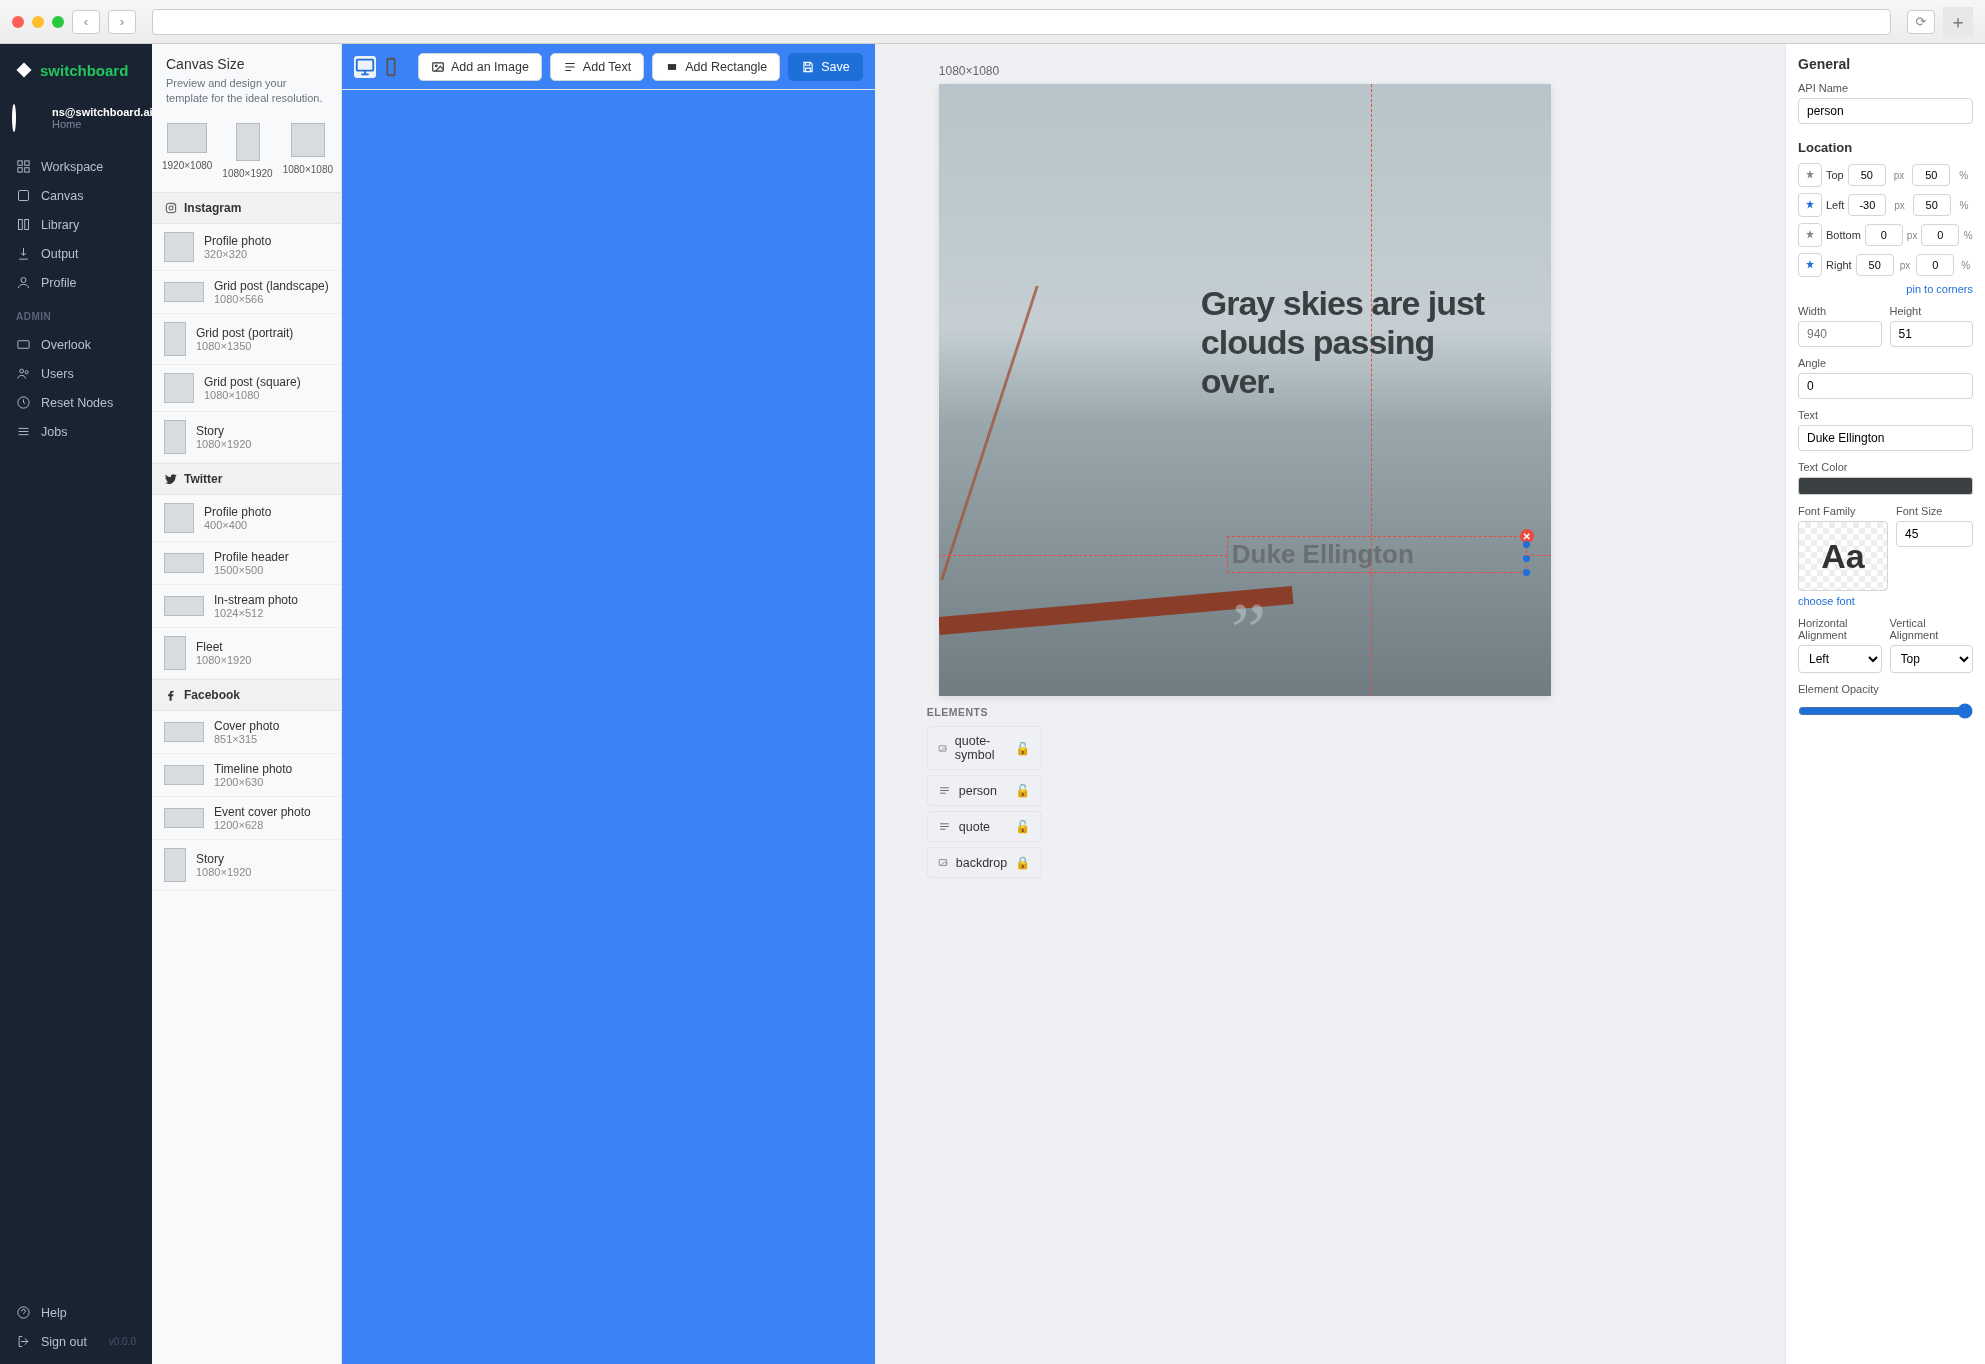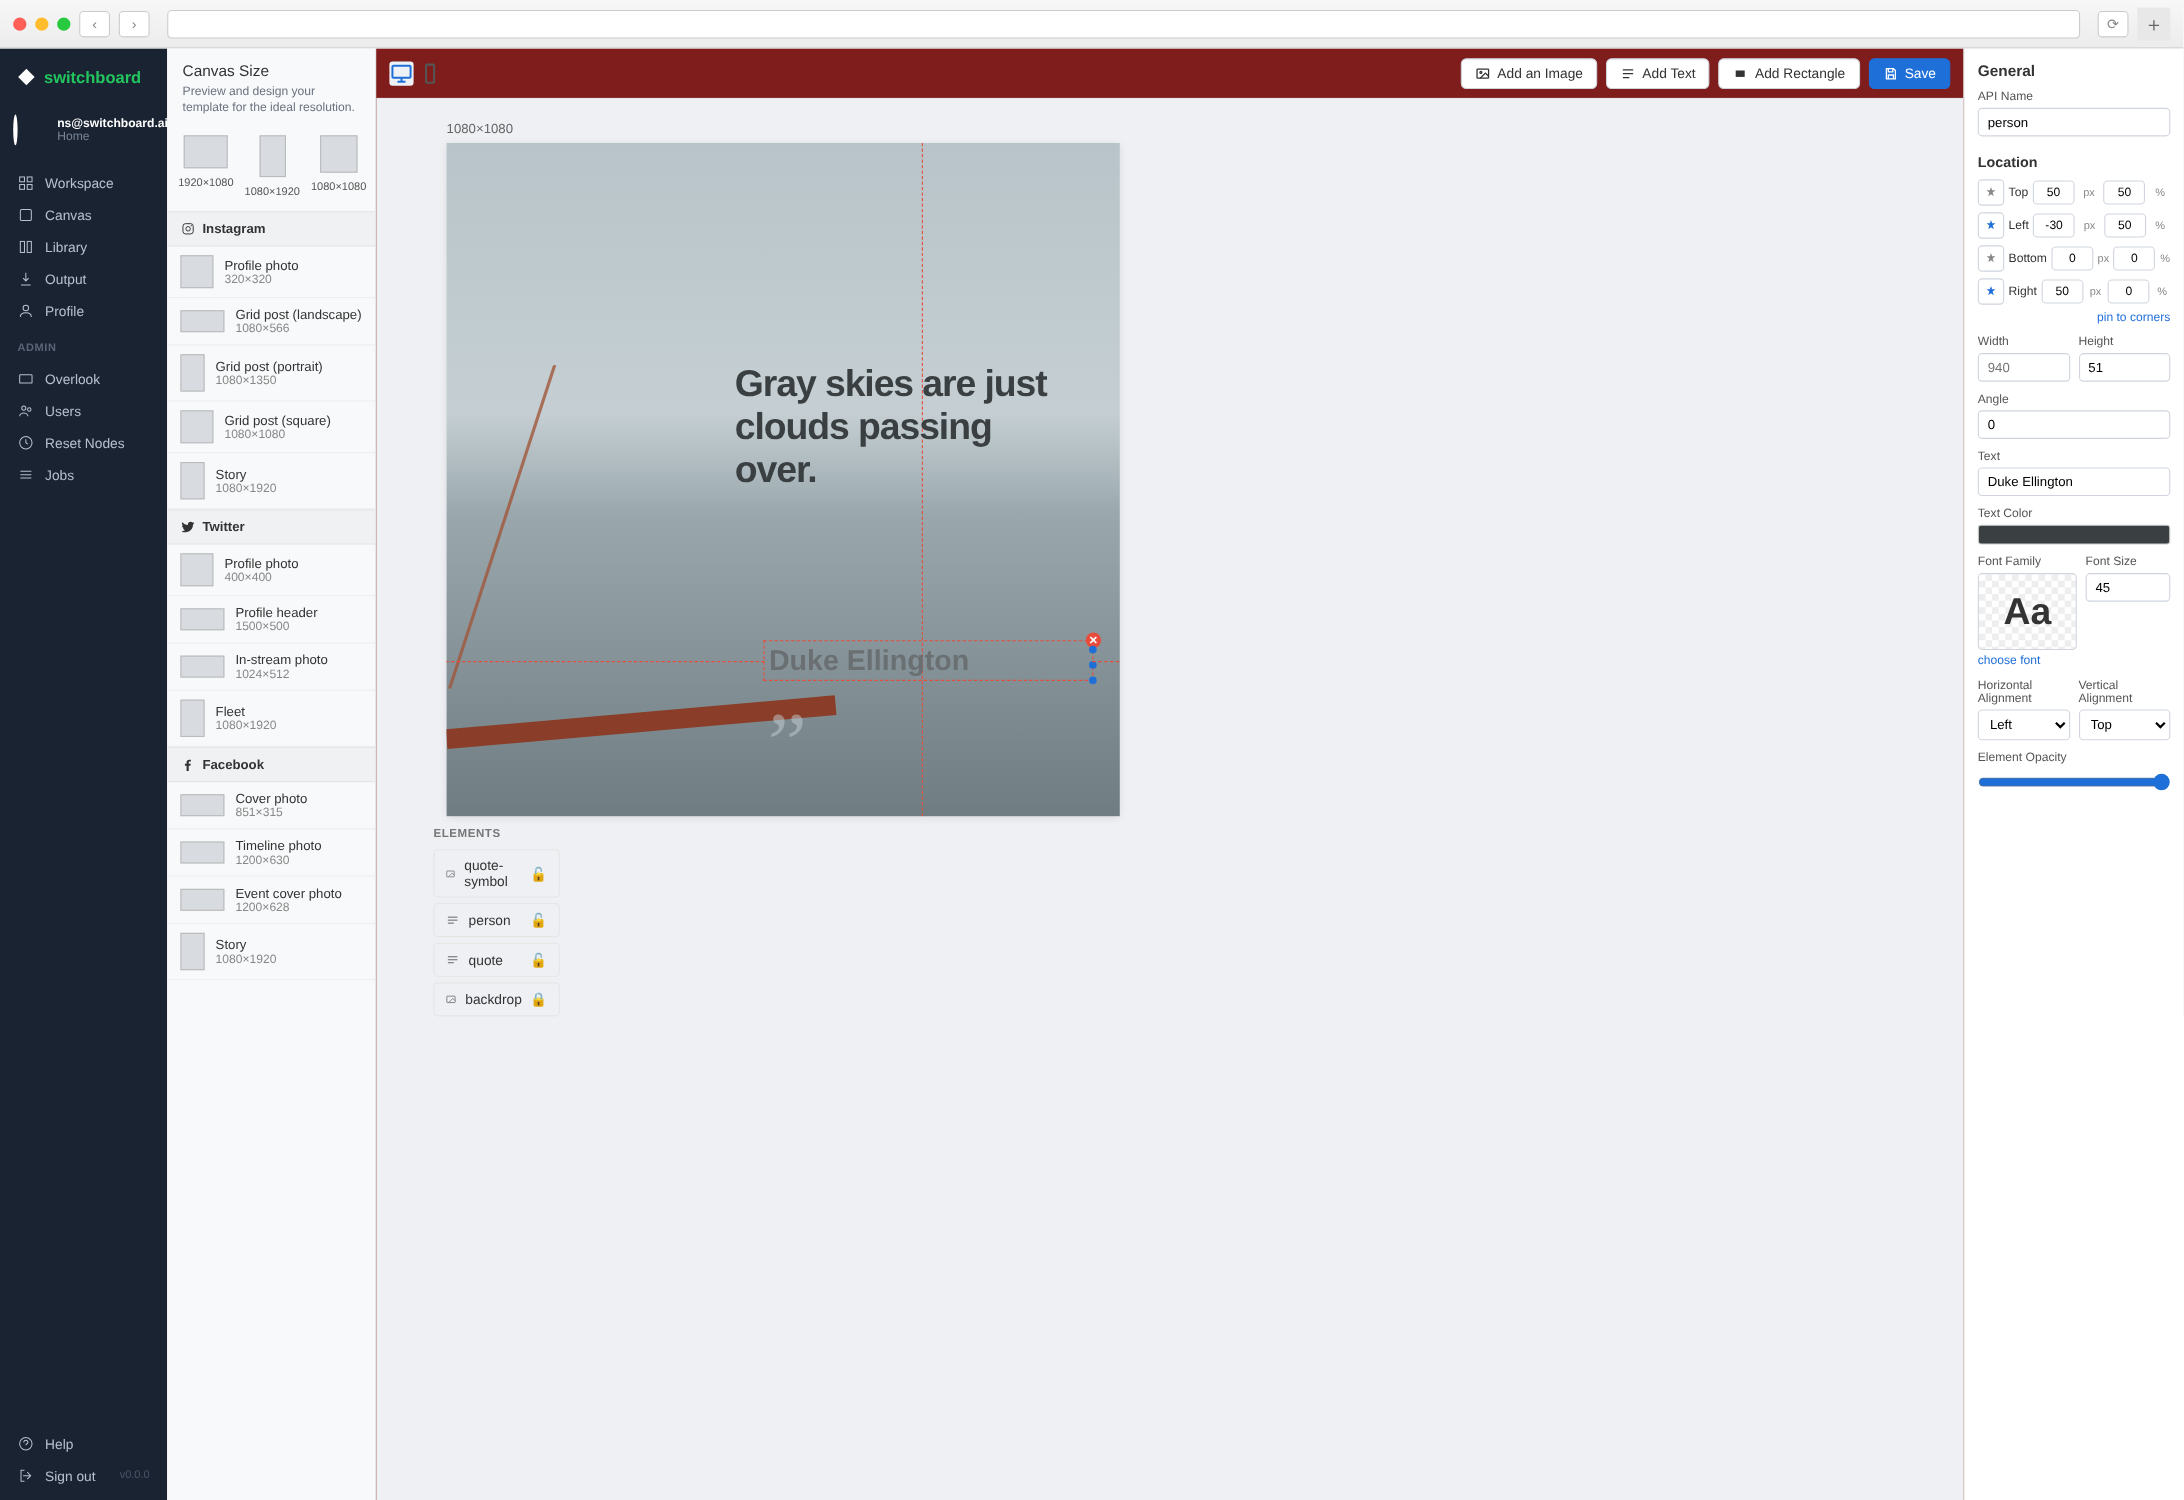--- a/index.html
+++ b/index.html
@@ -45,21 +45,21 @@
 .size-section-h svg { width:14px; height:14px; }
 .size-item { display:flex; align-items:center; gap:10px; padding:8px 12px; border-bottom:1px solid #eee; cursor:pointer; }
 .size-thumb { width:36px; height:30px; background:#d8dbe0; border:1px solid #bbb; flex-shrink:0; }
 .size-thumb.sq { width:30px; height:30px; }
 .size-thumb.tall { width:22px; height:34px; }
 .size-thumb.wide { width:40px; height:20px; }
 .size-item-txt { font-size:12px; }
 .size-item-txt .dim { color:#888; font-size:11px; }
 
 
-.center { flex:1; display:flex; flex-direction:column; background:#7f1d1d; overflow:hidden; }
+.center { flex:1; display:flex; flex-direction:row; background:#3b82f6; overflow:hidden; }
 .toolbar { height:46px; border-bottom:1px solid #e5e5e5; display:flex; align-items:center; padding:0 12px; gap:8px; }
 .tb-icons { display:flex; gap:4px; }
 .tb-icon { width:22px; height:22px; display:flex; align-items:center; justify-content:center; color:#555; cursor:pointer; border-radius:3px; }
 .tb-icon.active { background:#eef2f7; color:#1f6fd8; }
 .spacer { flex:1; }
 .btn { display:flex; align-items:center; gap:6px; padding:6px 12px; border:1px solid #d0d5dd; border-radius:5px; background:#fff; cursor:pointer; font-size:12.5px; font-weight:500; color:#333; }
 .btn svg { width:14px; height:14px; }
 .btn.primary { background:#1f6fd8; color:#fff; border-color:#1f6fd8; }
 .canvas-area { flex:1; background:#eef0f3; overflow:auto; padding:20px 40px; position:relative; }
 .canvas-dim { font-size:12px; color:#666; margin-bottom:6px; margin-left:24px; }

